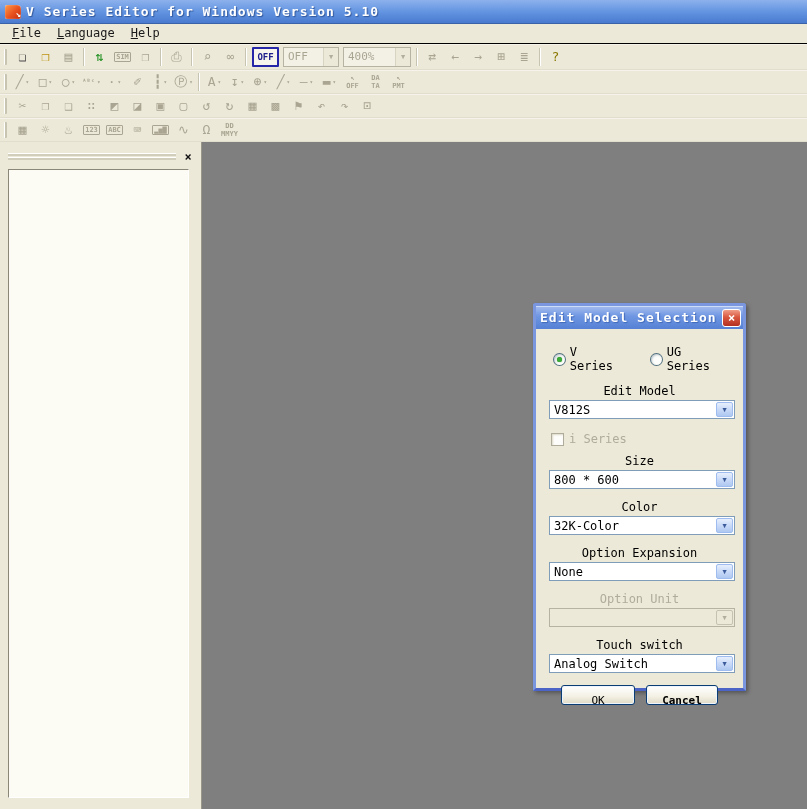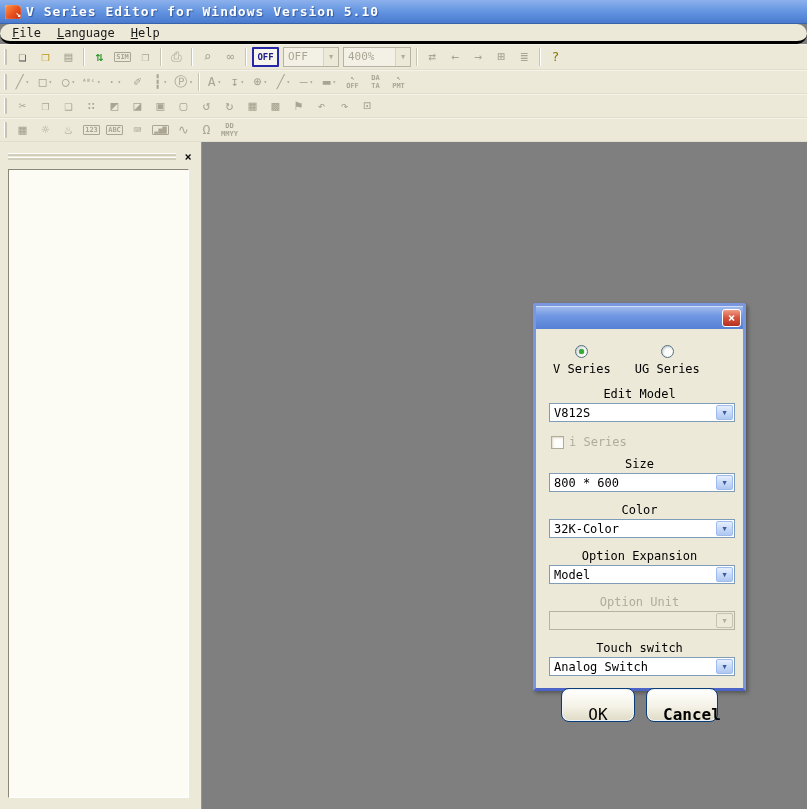--- a/index.html
+++ b/index.html
@@ -24,22 +24,22 @@
     background:linear-gradient(135deg,#ff9a4a 0%,#e8501e 55%,#c03010 100%);
     box-shadow:inset 0 0 1px #fff;
     display:flex; align-items:flex-end; justify-content:flex-end;
   }
   .app-icon span { color:#fff; font-size:9px; line-height:9px; font-weight:bold; }
   .title-text { color:#fff; font-size:13px; font-weight:bold; letter-spacing:1px;
     text-shadow:1px 1px 1px #33589c; }
 
   
   .menubar {
-    height:20px; flex:0 0 20px; background:#ece9d8; display:flex; align-items:center;
-    padding:0 4px; border-bottom:3px solid #000000;border-radius:10px;
+    height:20px; flex:0 0 20px; background:#ece9d8; display:flex; align-items:flex-start;
+    padding:0 4px; border-bottom:1px solid #000000;
   }
   .menu-item { font-size:12px; color:#1a1a1a; padding:2px 8px; cursor:default; }
   .menu-item u { text-decoration:underline; }
 
   
   .toolbar-row {
     background:#ece9d8; display:flex; align-items:center; padding:1px 1px;
     border-bottom:1px solid #e2decd; box-shadow:inset 0 1px 0 #f6f4ea;
   }
   .h26 { height:26px; flex:0 0 26px; }
@@ -107,21 +107,21 @@
   .dialog-title .dtitle { color:#fff; font-size:13px; font-weight:bold; letter-spacing:1px;
     text-shadow:1px 1px 1px #40superb; text-shadow:1px 1px 1px #4068b8; }
   .dialog-close {
     margin-left:auto; width:19px; height:18px; border:1px solid #fff; border-radius:3px;
     background:linear-gradient(180deg,#f09d88 0%,#d9573f 45%,#b33022 100%);
     color:#fff; font-family:inherit; font-weight:bold; font-size:12px; line-height:14px;
     text-align:center; padding:0; cursor:default;
   }
   .dialog-body { flex:1; padding:16px 13px 0 13px; font-size:12px; color:#000; }
   .radio-row { display:flex; align-items:center; padding-left:4px; }
-  .radio { display:flex; align-items:center; gap:4px; cursor:default;flex-direction:column; }
+  .radio { display:flex; align-items:center; gap:4px; cursor:default; }
   .radio2 { margin-left:24px; }
   .rdot { width:13px; height:13px; border-radius:50%; background:#fdfdfb;
     border:1px solid #54707e; box-shadow:inset 1px 1px 2px #bcc8ce; position:relative; }
   .rdot.sel::after { content:""; position:absolute; left:3px; top:3px; width:5px; height:5px;
     border-radius:50%; background:#3bab38; box-shadow:0 0 1px #1d7a1c; }
   .field { margin-top:11px;text-align:center; }
   .field .flabel { margin-bottom:2px; }
   .flabel.dis, .dis-label { color:#b0ac9c; }
   .combo {
     width:186px; height:19px; background:#fff; border:1px solid #7f9db9;
@@ -133,22 +133,22 @@
     border:1px solid #9ebcf0; color:#3a5a9a; font-size:7px;
     display:flex; align-items:center; justify-content:center;
   }
   .combo.dis { background:#ece9d8; border-color:#b7b3a3; color:#b0ac9c; }
   .combo.dis .carrow { background:#ece9d8; border-color:#c6c2b2; color:#b2ae9e; }
   .check-row { display:flex; align-items:center; gap:5px; margin-top:13px; padding-left:2px; }
   .cbox { width:13px; height:13px; background:#fdfdfb; border:1px solid #b0ac9c;
     box-shadow:inset 1px 1px 2px #ddd9c8; }
   .btn-row { display:flex; gap:11px; margin-top:12px; padding-left:12px; }
   .xpbtn {
-    height:20px; border:1px solid #0a3d74; border-radius:8px; font-family:inherit;
-    font-size:16px; color:#000; padding:16px; cursor:default;
+    height:20px; border:1px solid #0a3d74; border-radius:3px; font-family:inherit;
+    font-size:11px; color:#000; padding:8px; cursor:default;
     background:linear-gradient(180deg,#ffffff 0%,#f4f2e6 55%,#dfdac6 100%);
     box-shadow:inset 0 0 0 1px #eef4fb;
   }
   .xpbtn.ok { width:74px; }
   .xpbtn.cancel { width:72px;font-weight:bold; }
 </style>
 </head>
 <body>
 
 <div class="screen">
@@ -393,20 +393,21 @@
         <button class="panel-close">×</button>
       </div>
       <div class="panel-list"></div>
     </div>
     <div class="workspace"></div>
   </div>
 </div>
 
 <div class="dialog">
   <div class="dialog-title">
+    <span class="dtitle">Edit Model Selection</span>
     <button class="dialog-close">×</button>
   </div>
   <div class="dialog-body">
 
     <div class="radio-row">
       <label class="radio">
         <span class="rdot sel"></span>
         <span>V Series</span>
       </label>
       <label class="radio radio2">
@@ -440,21 +441,21 @@
       <div class="flabel">Color</div>
       <div class="combo">
         <span>32K-Color</span>
         <span class="carrow">▼</span>
       </div>
     </div>
 
     <div class="field">
       <div class="flabel">Option Expansion</div>
       <div class="combo">
-        <span>Model</span>
+        <span>None</span>
         <span class="carrow">▼</span>
       </div>
     </div>
 
     <div class="field">
       <div class="flabel dis">Option Unit</div>
       <div class="combo dis">
         <span></span>
         <span class="carrow">▼</span>
       </div>

